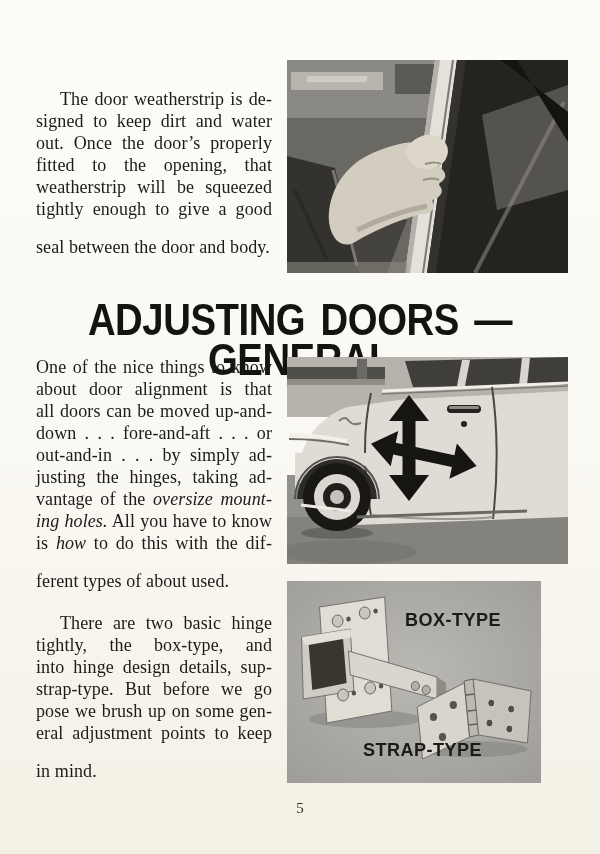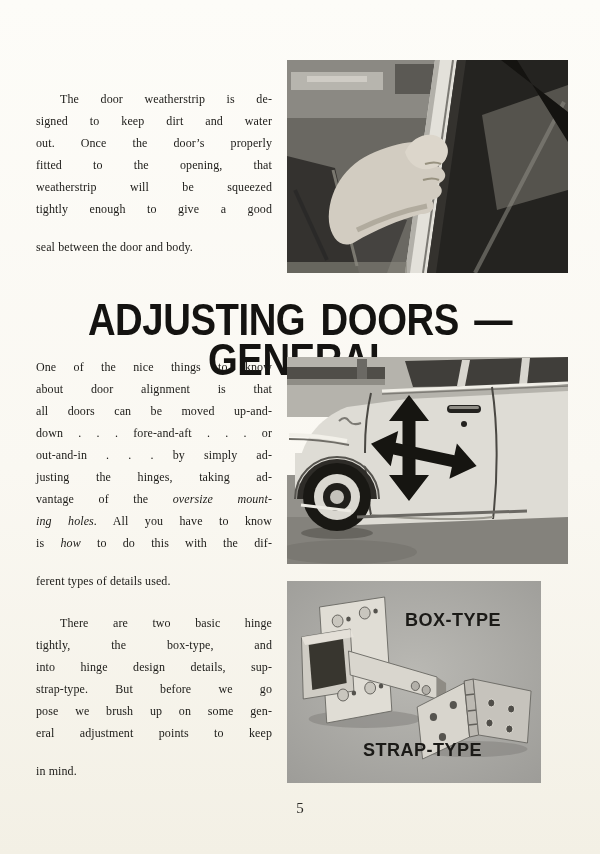--- a/index.html
+++ b/index.html
@@ -11,21 +11,21 @@
     --label-ink:#1b1a17;
   }
   html,body{margin:0;padding:0;}
   body{font-family:"Liberation Serif",serif;}
   .page{
     position:relative;width:600px;height:854px;overflow:hidden;
     background:linear-gradient(180deg,var(--page-bg-top) 0%,#faf8f2 55%,var(--page-bg-bottom) 100%);
   }
   .para{
     position:absolute;left:36px;width:236px;
-    font-size:12px;line-height:22px;color:var(--ink);
+    font-size:18px;line-height:22px;color:var(--ink);
     letter-spacing:.1px;
   }
   .tline{text-align:justify;text-align-last:justify;-moz-text-align-last:justify;white-space:normal;}
   .tline.tlast{text-align-last:left;margin-top:16px;-moz-text-align-last:left;}
   .tline.tindent{text-indent:24px;}
   .tline i{font-style:italic;}
   .para1{top:88px;}
   .para2{top:356px;}
   .para3{top:612px;}
   .heading{
@@ -113,21 +113,21 @@
   <section class="para para2">
       <div class="tline"><span>One of the nice things to know</span></div>
       <div class="tline"><span>about door alignment is that</span></div>
       <div class="tline"><span>all doors can be moved up-and-</span></div>
       <div class="tline"><span>down . . . fore-and-aft . . . or</span></div>
       <div class="tline"><span>out-and-in . . . by simply ad-</span></div>
       <div class="tline"><span>justing the hinges, taking ad-</span></div>
       <div class="tline"><span>vantage of the </span><i>oversize mount-</i></div>
       <div class="tline"><i>ing holes.</i><span> All you have to know</span></div>
       <div class="tline"><span>is </span><i>how</i><span> to do this with the dif-</span></div>
-      <div class="tline tlast"><span>ferent types of details used.</span></div>
+      <div class="tline tlast"><span>ferent types of about used.</span></div>
     </section>
 
   <figure class="photo2">
     <svg viewBox="0 0 281 207" preserveAspectRatio="none">
       <rect width="281" height="60" fill="#b5b3ac"></rect>
       <g>
         <rect x="0" y="10" width="98" height="12" fill="#504e49"></rect>
         <rect x="0" y="22" width="98" height="6" fill="#8f8d86"></rect>
         <rect x="70" y="2" width="10" height="20" fill="#6b6964"></rect>
       </g>

